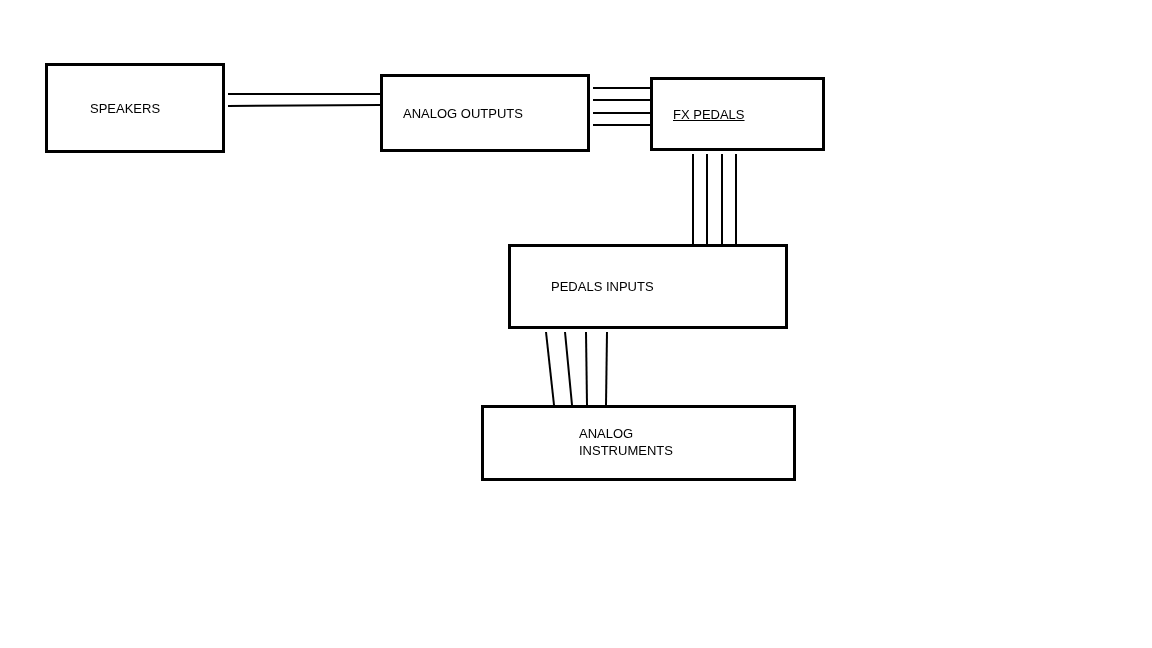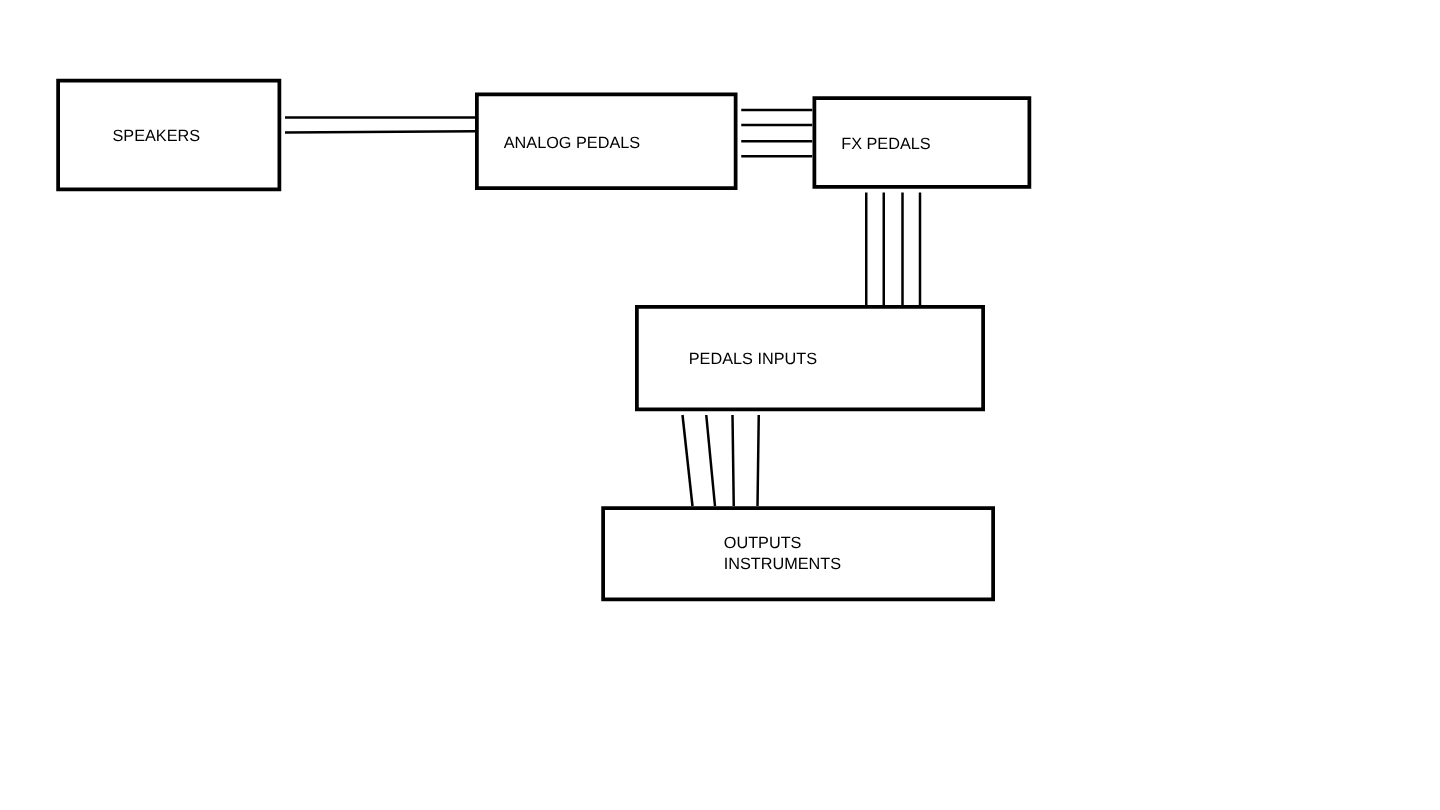--- a/index.html
+++ b/index.html
@@ -23,21 +23,21 @@
       border: 3px solid #000;
       background: #fff;
       display: flex;
       align-items: center;
       padding: 0 20px;
       font-weight: normal;
       color: #000;
     }
     .node-speakers { left: 35px; top: 63px; width: 180px; height: 90px; padding-left: 42px; }
     .node-outputs { left: 370px; top: 74px; width: 210px; height: 78px; padding-left: 20px; }
-    .node-fx { left: 640px; top: 77px; width: 175px; height: 74px; padding-left: 20px; }
+    .node-fx { left: 640px; top: 77px; width: 175px; height: 74px; padding-left: 20px; text-decoration: underline; }
     .node-inputs { left: 498px; top: 244px; width: 280px; height: 85px; padding-left: 40px; }
     .node-instruments { left: 471px; top: 405px; width: 315px; height: 76px; padding-left: 95px; line-height: 1.3; }
     svg.connectors {
       position: absolute;
       top: 0;
       left: 0;
       width: 1152px;
       height: 648px;
       pointer-events: none;
     }
@@ -70,29 +70,29 @@
     <line x1="555" y1="332" x2="562" y2="405"></line>
     <line x1="576" y1="332" x2="577" y2="405"></line>
     <line x1="597" y1="332" x2="596" y2="405"></line>
   </svg>
 
   <div class="node node-speakers">
     <span>SPEAKERS</span>
   </div>
 
   <div class="node node-outputs">
-    <span>ANALOG PEDALS</span>
+    <span>ANALOG OUTPUTS</span>
   </div>
 
   <div class="node node-fx">
     <span>FX PEDALS</span>
   </div>
 
   <div class="node node-inputs">
     <span>PEDALS INPUTS</span>
   </div>
 
   <div class="node node-instruments">
-    <span style="white-space:pre-line;">OUTPUTS
+    <span style="white-space:pre-line;">ANALOG
 INSTRUMENTS</span>
   </div>
 
 </div>
 
 </body></html>

